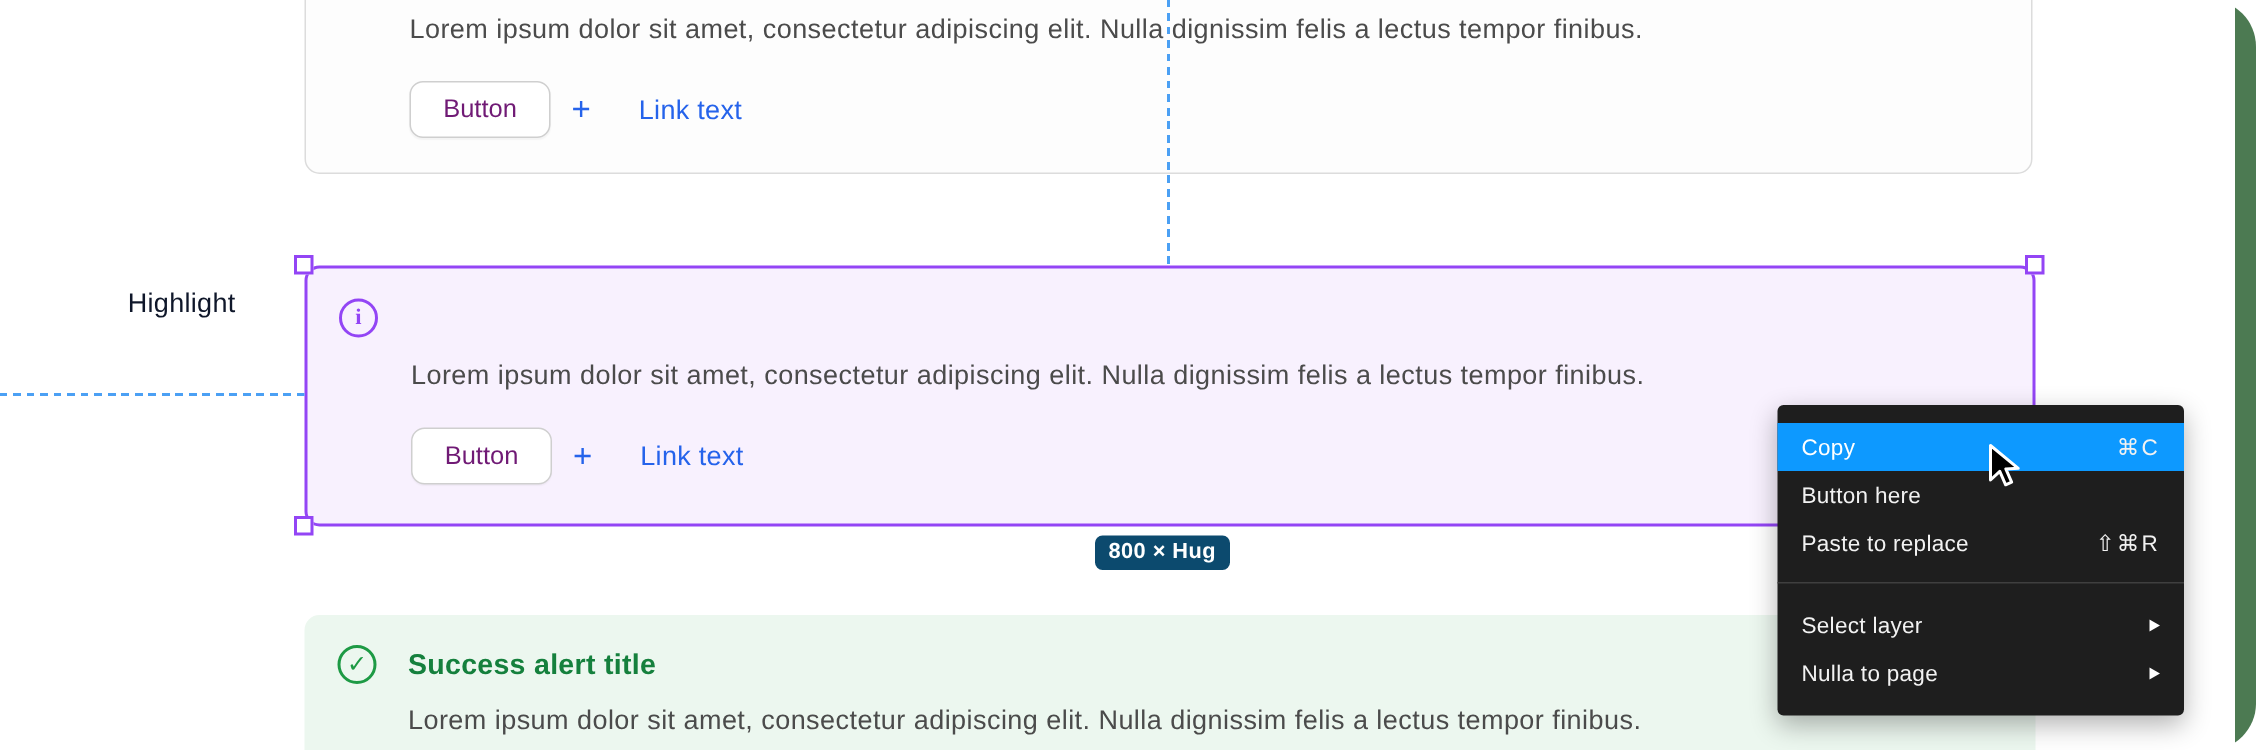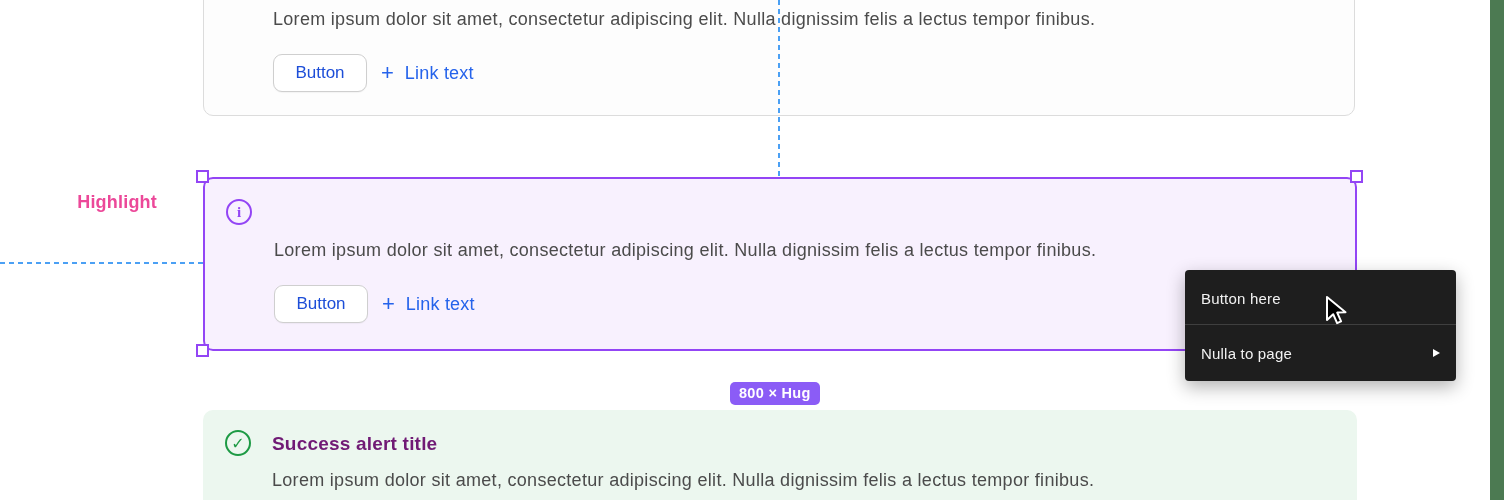--- a/index.html
+++ b/index.html
@@ -1,58 +1,58 @@
 <!DOCTYPE html>
 <html><head>
 <meta charset="utf-8">
 <style>
   * { margin:0; padding:0; box-sizing:border-box; }
   html,body { width:1504px; height:500px; overflow:hidden; background:#ffffff;
     font-family:"Liberation Sans","DejaVu Sans",sans-serif; }
-  .stage { position:relative; width:1504px; height:500px; overflow:hidden; }
+  .stage { position:relative; width:1504px; height:500px; overflow:hidden;border-radius:31px; }
 
   
   .side-label { position:absolute; left:0; width:157px; text-align:right;
-    font-size:18px; color:#ec4899; letter-spacing:.2px; z-index:2;font-weight:bold; }
+    font-size:18px; color:#0f172a; letter-spacing:.2px; z-index:2; }
 
   
   .card { position:absolute; left:203px; width:1152px; border-radius:10px; z-index:1; }
   .card.top { top:-76px; height:192px; background:#fdfdfd; border:1px solid #dcdcdc; }
   .card.highlight { top:177px; height:174px; width:1154px; background:#f8f1fe;
     border:2px solid #9345f5; }
   .card.success { top:410px; height:176px; width:1154px; background:#ecf7ef; }
 
   .alert-body { position:absolute; left:69px; font-size:18px; color:#4b4b4b;
     letter-spacing:.3px; white-space:nowrap; }
   .alert-title { position:absolute; left:69px; font-size:19px; font-weight:700;
     letter-spacing:.2px; white-space:nowrap; }
   .title-purple { color:#8a38f0; }
-  .title-green { color:#701a75; }
+  .title-green { color:#15803d; }
 
   .icon-circle { position:absolute; width:26px; height:26px; border-radius:50%;
     display:flex; align-items:center; justify-content:center; font-weight:700; }
   .icon-info { border:2px solid #9345f5; color:#9345f5; font-size:15px;
     font-family:"Liberation Serif","DejaVu Serif",serif; font-style:normal; }
   .icon-check { border:2px solid #1d9a44; color:#1d9a44; font-size:16px; }
 
   .btn { position:absolute; left:69px; width:94px; height:38px; background:#ffffff;
     border:1px solid #cfcfcf; border-radius:9px; display:flex; align-items:center;
-    justify-content:center; font-size:17px; color:#1d4ed8;
+    justify-content:center; font-size:17px; color:#701a75;
     box-shadow:0 1px 1px rgba(0,0,0,.04); cursor:default; }
   .link-row { position:absolute; left:177px; height:24px; display:flex;
     align-items:center; gap:11px; color:#2563eb; cursor:default; }
   .link-plus { font-size:22px; line-height:22px; font-weight:400; }
-  .link-label { font-size:18px; font-weight:500; letter-spacing:.2px; }
+  .link-label { font-size:18px; font-weight:500; letter-spacing:.2px;margin-left:21px; }
 
   
   .handle { position:absolute; width:13px; height:13px; background:#ffffff;
     border:2px solid #9345f5; z-index:4; }
 
   
-  .size-badge { position:absolute; left:730px; top:382px; background:#8b5cf6;
+  .size-badge { position:absolute; left:730px; top:357px; background:#0c4a6e;
     color:#ffffff; font-size:14.5px; font-weight:600; letter-spacing:.3px;
     padding:3px 9px 4px 9px; border-radius:5px; z-index:5; }
 
   
   .guide-v { position:absolute; left:778px; top:0; width:2px; height:177px; z-index:3;
     background:repeating-linear-gradient(to bottom,#4ba0f4 0 5px,transparent 5px 9px); }
   .guide-h { position:absolute; left:0; top:262px; width:203px; height:2px; z-index:3;
     background:repeating-linear-gradient(to right,#4ba0f4 0 5px,transparent 5px 9px); }
 
   
@@ -116,24 +116,36 @@
 
   <div class="card success">
     <div class="icon-circle icon-check" style="left:22px; top:20px;">
       <span>✓</span>
     </div>
     <div class="alert-title title-green" style="top:23px;">Success alert title</div>
     <div class="alert-body" style="top:60px;">Lorem ipsum dolor sit amet, consectetur adipiscing elit. Nulla dignissim felis a lectus tempor finibus.</div>
   </div>
 
   <div class="menu">
+    <div class="menu-item selected">
+      <span>Copy</span>
+      <span class="menu-shortcut">⌘C</span>
+    </div>
     <div class="menu-item">
       <span>Button here</span>
     </div>
+    <div class="menu-item">
+      <span>Paste to replace</span>
+      <span class="menu-shortcut">⇧⌘R</span>
+    </div>
     <div class="menu-divider"></div>
+    <div class="menu-item">
+      <span>Select layer</span>
+      <span class="submenu-arrow"></span>
+    </div>
     <div class="menu-item">
       <span>Nulla to page</span>
       <span class="submenu-arrow"></span>
     </div>
   </div>
 
   <div class="green-strip"></div>
 
   <svg class="cursor" width="24" height="32" viewBox="0 0 24 32">
     <path d="M3 2 L3 25 L9.2 19.2 L13.1 28.2 L17.1 26.4 L13.2 17.6 L21.5 17.2 Z" fill="#000000" stroke="#ffffff" stroke-width="2" stroke-linejoin="round"></path>

